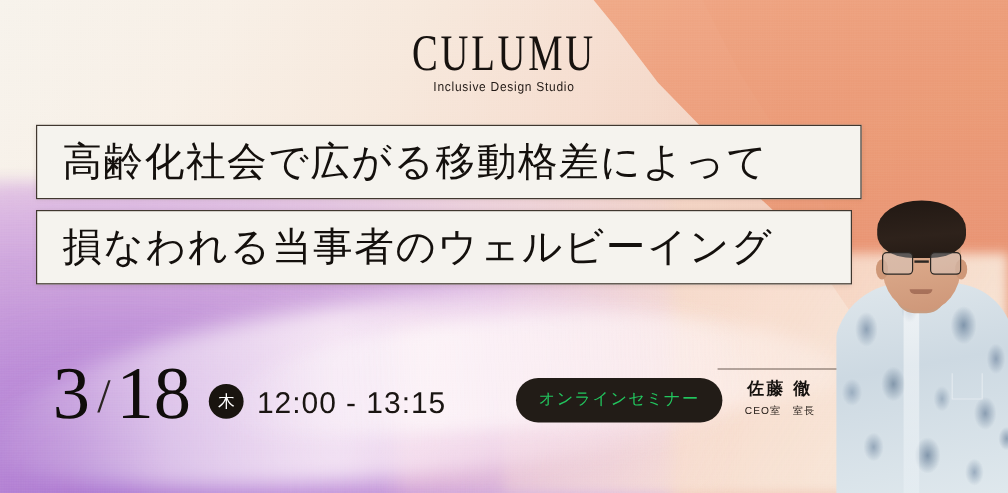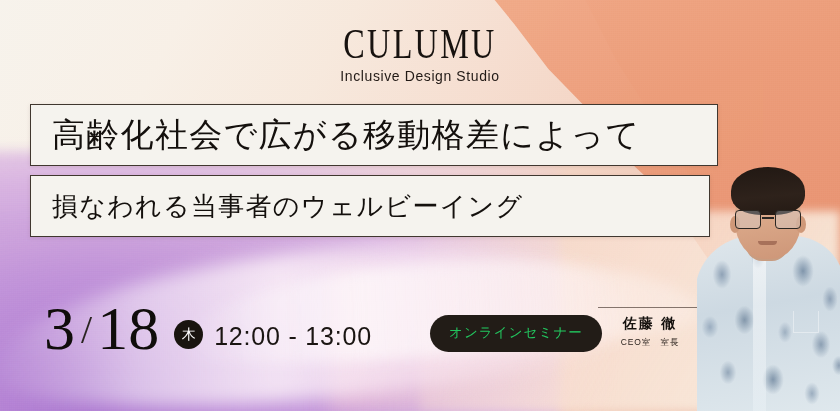--- a/index.html
+++ b/index.html
@@ -83,35 +83,35 @@
   .logo-wrap {
     position:absolute; top:23px; left:0; right:0; text-align:center; z-index:6;
   }
   .logo-main {
     font-family:"Liberation Serif", serif;
     font-size:35px; letter-spacing:2.5px; color:#17120f;
     font-weight:400; line-height:1; transform:scaleX(0.92) scaleY(1.22);
     transform-origin:center top;
   }
   .logo-sub {
-    margin-top:10px; font-size:14px; letter-spacing:.6px;
+    margin-top:10px; font-size:10px; letter-spacing:.6px;
     color:#221a16; font-weight:400; transform:scaleY(1.08);
   }
 
   
   .headline-group { position:absolute; top:104px; left:30px; z-index:7; }
   .hl-box {
     background:#f5f3ee; border:1.3px solid #40372f;
     display:flex; align-items:center;
     font-family:"Liberation Serif", serif;
     color:#14100d; white-space:nowrap;
     box-shadow:0 1px 4px rgba(90,60,50,.13);
   }
   .hl-box-1 { width:688px; height:62px; padding-left:21px; font-size:33px; letter-spacing:1.3px;text-align:right; }
-  .hl-box-2 { width:680px; height:62px; padding-left:21px; font-size:26px; letter-spacing:1.3px; margin-top:9px; }
+  .hl-box-2 { width:680px; height:62px; padding-left:21px; font-size:33px; letter-spacing:1.3px; margin-top:9px; }
 
   
   .date-row {
     position:absolute; left:44px; bottom:57px; z-index:8;
     display:flex; align-items:flex-end; gap:0;
   }
   .d-month {
     font-family:"Liberation Serif", serif; font-size:62px; color:#100d0b;
     line-height:.82; font-weight:400;
   }
@@ -232,21 +232,21 @@
   <div class="headline-group">
     <div class="hl-box hl-box-1">高齢化社会で広がる移動格差によって</div>
     <div class="hl-box hl-box-2">損なわれる当事者のウェルビーイング</div>
   </div>
 
   <div class="date-row">
     <div class="d-month">3</div>
     <div class="d-slash">/</div>
     <div class="d-day">18</div>
     <div class="d-dow">木</div>
-    <div class="d-time">12:00 - 13:00</div>
+    <div class="d-time">12:00 - 13:15</div>
   </div>
 
   <div class="pill">オンラインセミナー</div>
 
   <div class="speaker">
     <div class="speaker-rule"></div>
     <div class="speaker-name">佐藤 徹</div>
     <div class="speaker-title">CEO室　室長</div>
   </div>
 

